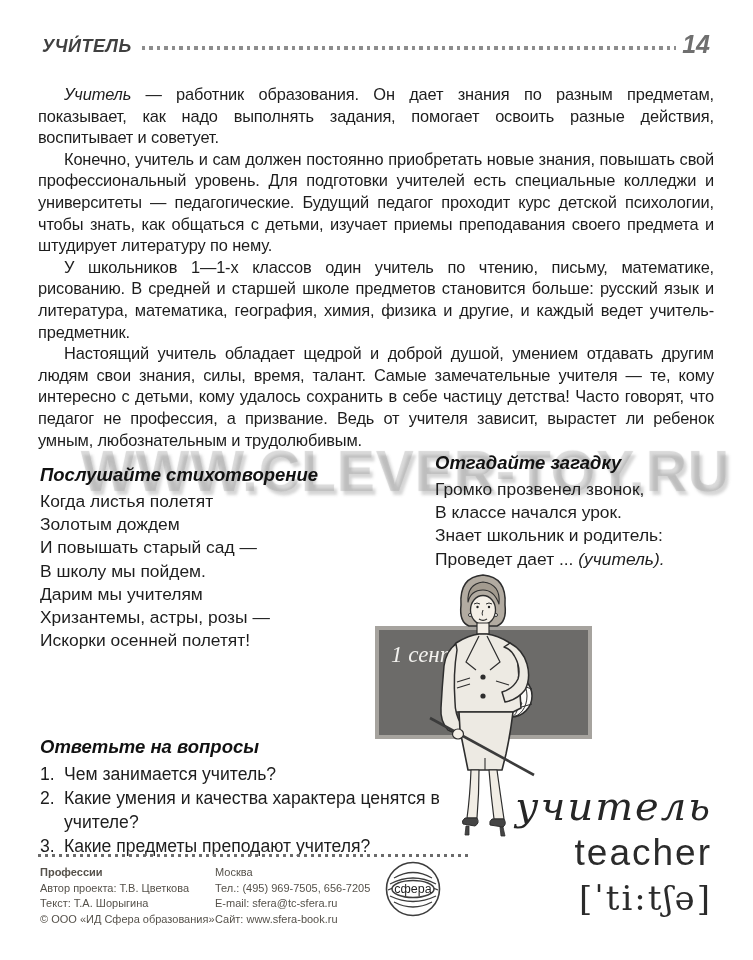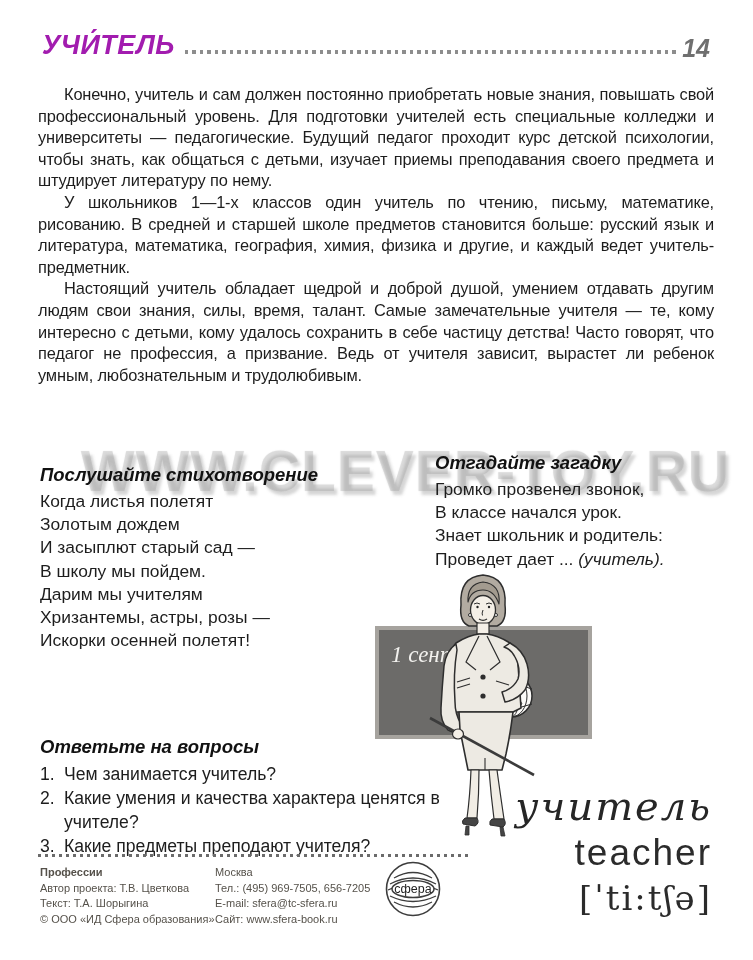--- a/index.html
+++ b/index.html
@@ -2,21 +2,21 @@
 <html><head>
 <meta charset="utf-8">
 <style>
   html,body{margin:0;padding:0;background:#ffffff;}
   .page{
     position:relative;width:753px;height:960px;background:#ffffff;
     font-family:"Liberation Sans",sans-serif;color:#1d1d1d;overflow:hidden;
   }
   
   .header{position:absolute;left:42px;top:30px;width:668px;display:flex;align-items:flex-end;}
-  .title{font-size:27px;font-weight:bold;font-style:italic;color:#a21caf;letter-spacing:.5px;white-space:nowrap;}
+  .title{font-size:18px;font-weight:bold;font-style:italic;color:#404040;letter-spacing:.5px;white-space:nowrap;}
   .leader{flex:1;height:4px;margin:0 6px 7px 10px;
     background:repeating-linear-gradient(90deg,#8d8d8d 0 3.5px,transparent 3.5px 7.5px);}
   .pagenum{font-size:25px;font-style:italic;font-weight:600;color:#6f6f6f;margin-bottom:-2px;}
   
   .article{position:absolute;left:38px;top:84px;width:676px;z-index:2;}
   .para{margin:0;text-indent:26px;font-size:16.4px;line-height:21.6px;text-align:justify;
     letter-spacing:-.15px;color:#1d1d1d;}
   
   .watermark{position:absolute;left:30px;top:438px;width:700px;z-index:1;pointer-events:none;
     font-size:57px;font-weight:bold;letter-spacing:1px;white-space:nowrap;
@@ -57,31 +57,32 @@
 
   <div class="header">
     <span class="title">УЧИ́ТЕЛЬ</span>
     <span class="leader"></span>
     <span class="pagenum">14</span>
   </div>
 
   <div class="watermark">WWW.CLEVER-TOY.RU</div>
 
   <div class="article">
+    <p class="para"><i>Учитель</i><span> — работник образования. Он дает знания по разным предметам, показывает, как надо выполнять задания, помогает освоить разные действия, воспитывает и советует.</span></p>
     <p class="para">Конечно, учитель и сам должен постоянно приобретать новые знания, повышать свой профессиональный уровень. Для подготовки учителей есть специальные колледжи и университеты — педагогические. Будущий педагог проходит курс детской психологии, чтобы знать, как общаться с детьми, изучает приемы преподавания своего предмета и штудирует литературу по нему.</p>
     <p class="para">У школьников 1—1-х классов один учитель по чтению, письму, математике, рисованию. В средней и старшей школе предметов становится больше: русский язык и литература, математика, география, химия, физика и другие, и каждый ведет учитель-предметник.</p>
     <p class="para">Настоящий учитель обладает щедрой и доброй душой, умением отдавать другим людям свои знания, силы, время, талант. Самые замечательные учителя — те, кому интересно с детьми, кому удалось сохранить в себе частицу детства! Часто говорят, что педагог не профессия, а призвание. Ведь от учителя зависит, вырастет ли ребенок умным, любознательным и трудолюбивым.</p>
   </div>
 
   <div class="cols">
     <div class="col-poem">
       <p class="sec-h">Послушайте стихотворение</p>
       <div class="vline">Когда листья полетят</div>
       <div class="vline">Золотым дождем</div>
-      <div class="vline">И засыплют старый сад —</div>
+      <div class="vline">И повышать старый сад —</div>
       <div class="vline">В школу мы пойдем.</div>
       <div class="vline">Дарим мы учителям</div>
       <div class="vline">Хризантемы, астры, розы —</div>
       <div class="vline">Искорки осенней полетят!</div>
     </div>
     <div class="col-riddle">
       <p class="sec-h">Отгадайте загадку</p>
       <div class="vline">Громко прозвенел звонок,</div>
       <div class="vline">В классе начался урок.</div>
       <div class="vline">Знает школьник и родитель:</div>

